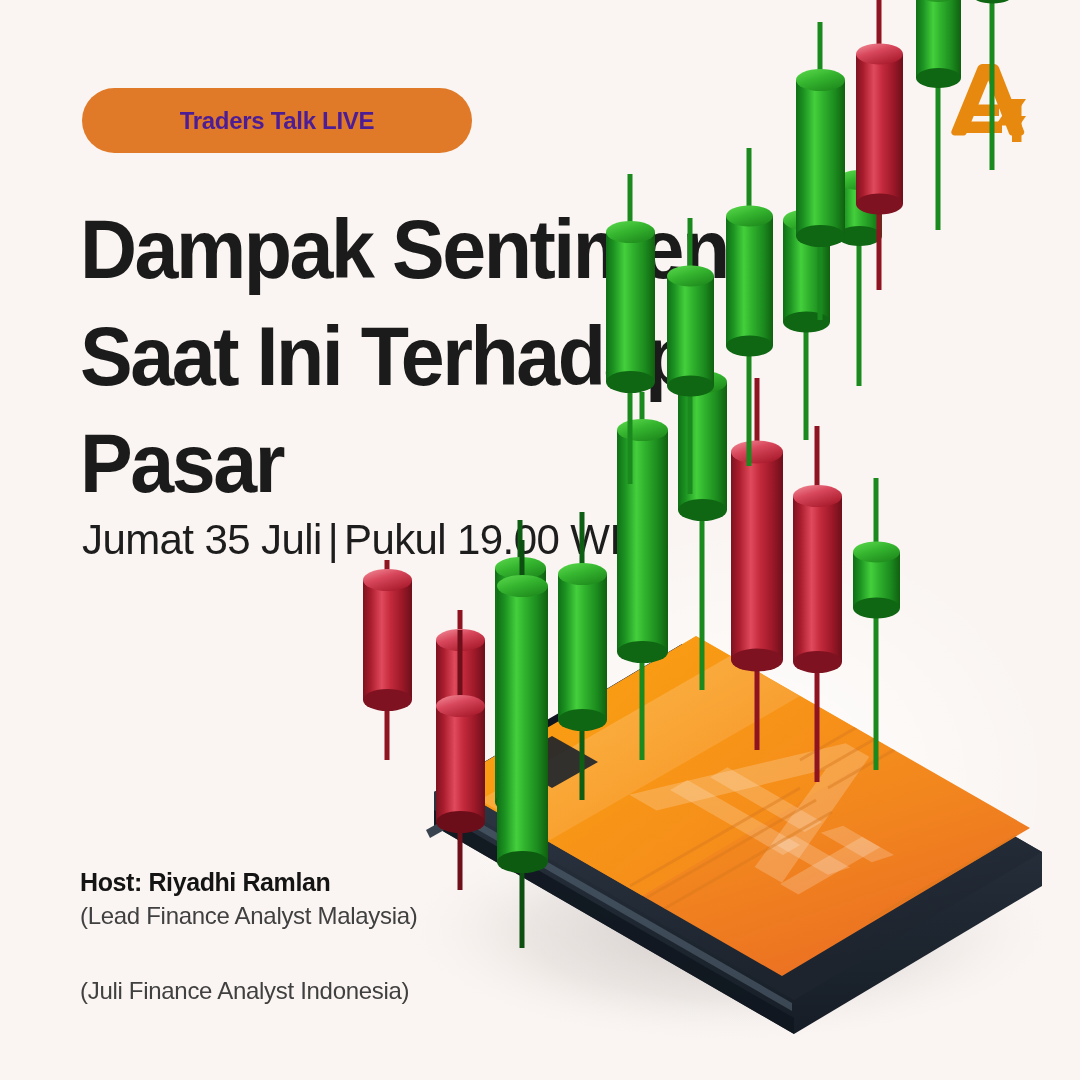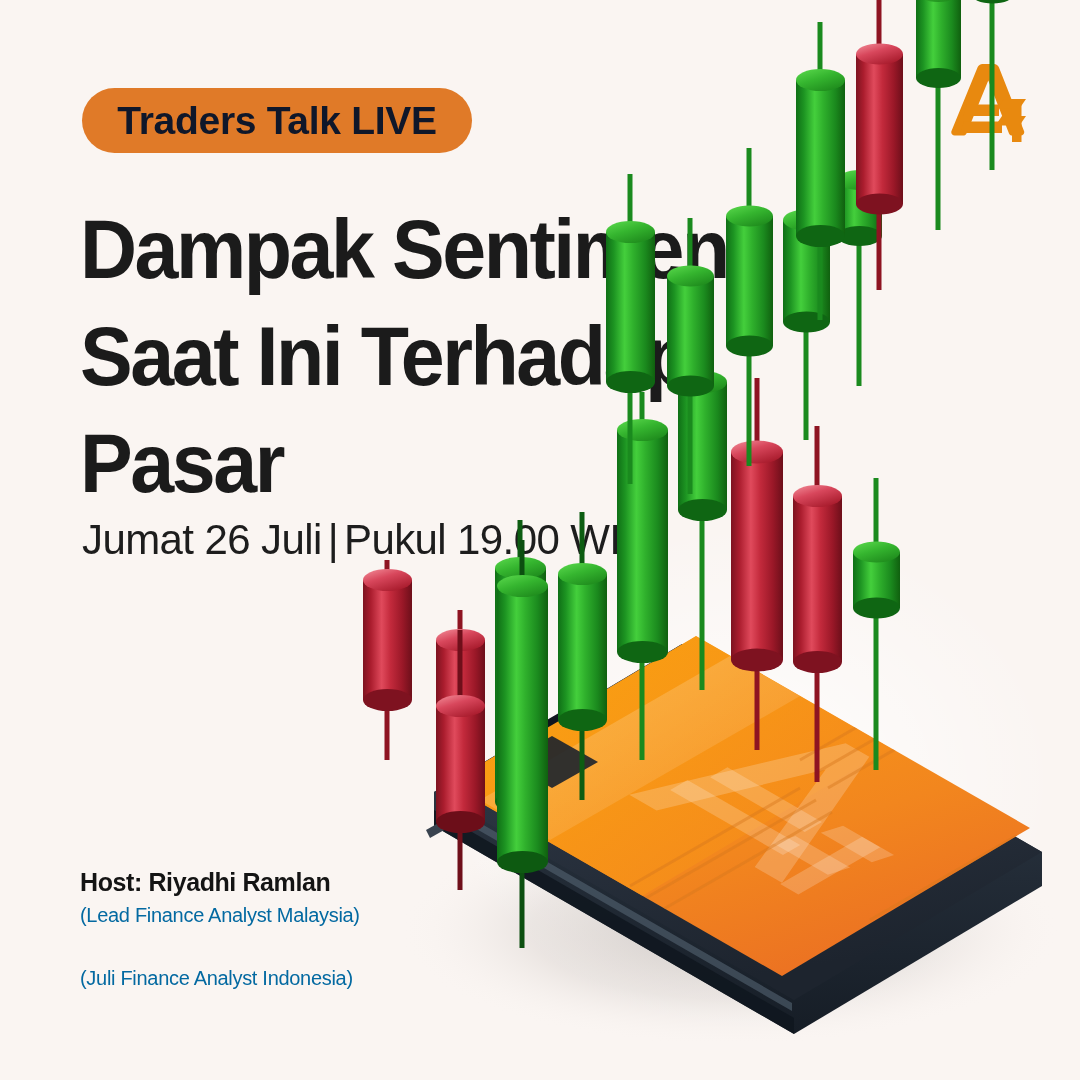--- a/index.html
+++ b/index.html
@@ -28,22 +28,22 @@
 
   
   .badge {
     position:absolute; left:82px; top:88px;
     width:390px; height:65px;
     background:#e07a28;
     border-radius:33px;
     display:flex; align-items:center; justify-content:center;
   }
   .badge-label {
-    color:#0f172a;
-    font-size:39px;
+    color:#4c1d95;
+    font-size:24px;
     font-weight:bold;
     letter-spacing:-0.3px;
     white-space:nowrap;
   }
 
   
   .logo {
     position:absolute; right:42px; top:58px;
     width:96px; height:98px;
   }
@@ -79,33 +79,33 @@
     display:inline-block;
     padding:0 6px;
     font-weight:300;
   }
 
   
   .credits {
     position:absolute; left:80px; top:866px;
     z-index:40;
   }
-  .credit-block { margin-bottom:30px; }
+  .credit-block { margin-bottom:42px; }
   .credit-block:last-child { margin-bottom:0; }
   .credit-name {
     color:#141414;
     font-size:25px;
     font-weight:bold;
     letter-spacing:-0.4px;
     line-height:33px;
     white-space:nowrap;
   }
   .credit-role {
-    color:#0369a1;
-    font-size:20px;
+    color:#404040;
+    font-size:24px;
     font-weight:normal;
     letter-spacing:-0.3px;
     line-height:33px;
     white-space:nowrap;
   }
 
   
   .illustration {
     position:absolute;
     left:330px; top:330px;
@@ -138,21 +138,21 @@
     </svg>
   </div>
 
   <div class="headline">
     <span class="headline-line">Dampak Sentimen</span>
     <span class="headline-line">Saat Ini Terhadap</span>
     <span class="headline-line">Pasar</span>
   </div>
 
   <div class="subtitle">
-    <span>Jumat 26 Juli</span><span class="sep">|</span><span>Pukul 19.00 WIB</span>
+    <span>Jumat 35 Juli</span><span class="sep">|</span><span>Pukul 19.00 WIB</span>
   </div>
 
   <div class="illustration">
     <svg viewBox="0 0 760 760" xmlns="http://www.w3.org/2000/svg">
       <defs>
 
         <linearGradient id="scr" x1="0" y1="0" x2="0.55" y2="1">
           <stop offset="0%" stop-color="#f79c10"></stop>
           <stop offset="38%" stop-color="#f79419"></stop>
           <stop offset="70%" stop-color="#f2861e"></stop>

